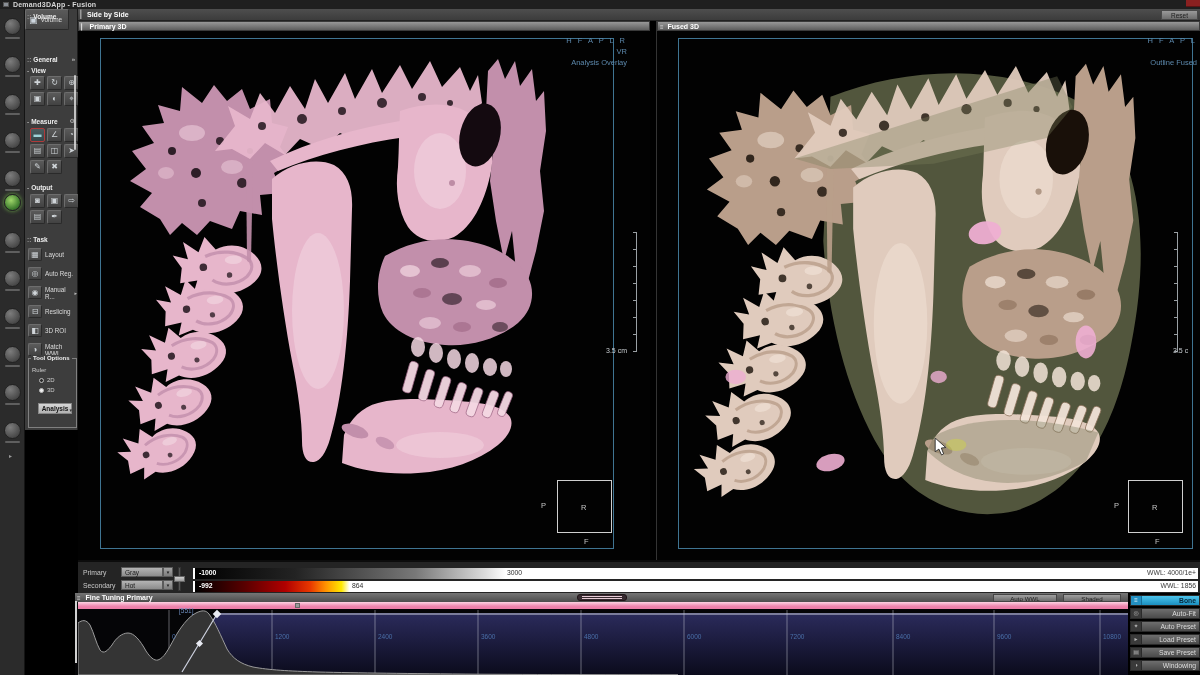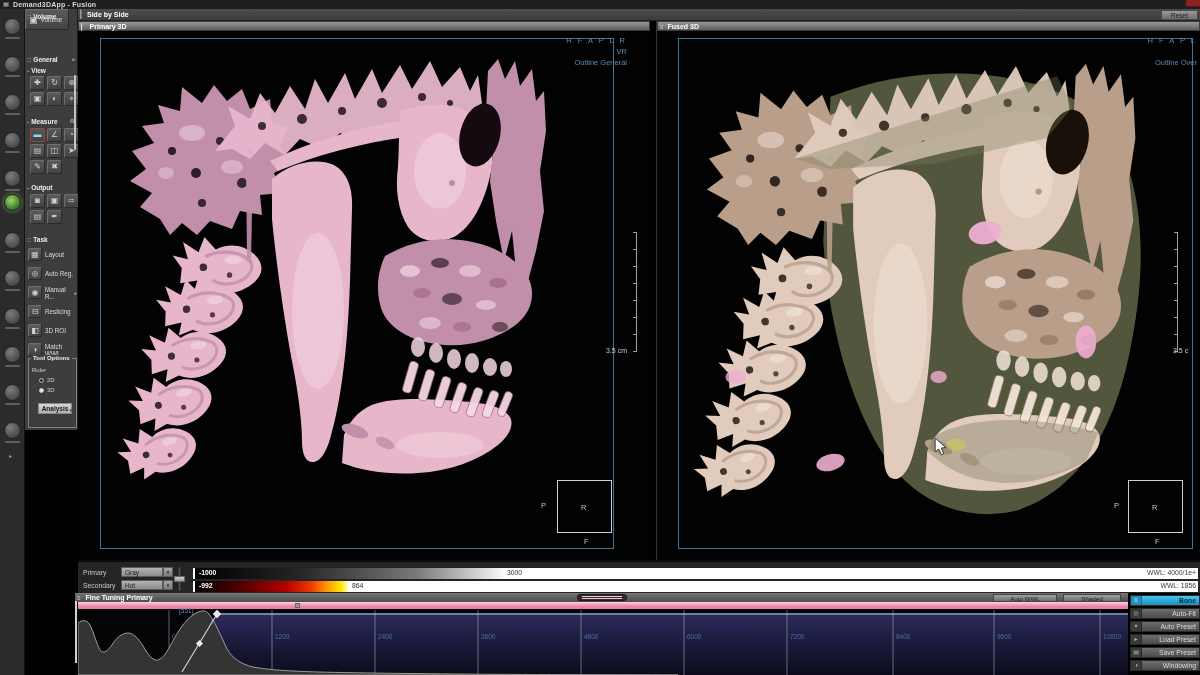--- a/index.html
+++ b/index.html
@@ -340,21 +340,21 @@
     <span>Primary 3D</span>
   </div>
   <div class="abs vp-body" style="left:78px;top:31px;width:572px;height:529px">
     <div class="vrect" style="left:22px;top:7px;width:514px;height:511px"></div>
     <svg class="abs" style="left:22px;top:0;width:460px;height:500px;--bone:#e7b6cb;--boneL:#f4d8e3;--boneD:#c violet" viewBox="0 0 460 500">
       <g style="--bone:#e7b6cb;--boneL:#f4d8e3;--boneD:#c violet"></g>
       <use href="#skull" style="--bone:#e7b6cb;--boneL:#f4d8e3;--boneD:#c28fab;--detail:#9c6583;--hole:#140a10"></use>
     </svg>
     <div class="overlay-txt" style="right:23px;top:4px;letter-spacing:2px">H F A P L R</div>
     <div class="overlay-txt" style="right:23px;top:15px">VR</div>
-    <div class="overlay-txt" style="right:23px;top:26px">Outline General</div>
+    <div class="overlay-txt" style="right:23px;top:26px">Analysis Overlay</div>
     <div class="scale-bar" style="left:551px;top:201px;height:120px">
       <div class="line"></div>
       <div class="tick" style="top:0"></div>
         <div class="tick" style="top:17px"></div>
         <div class="tick" style="top:34px"></div>
       <div class="tick" style="top:51px"></div>
         <div class="tick" style="top:68px"></div>
         <div class="tick" style="top:85px"></div>
       <div class="tick" style="top:102px"></div>
         <div class="tick" style="top:119px"></div>
@@ -386,21 +386,21 @@
         <ellipse cx="300" cy="192" rx="16" ry="11" transform="rotate(-10 300 192)" style="fill:#eeaed2;opacity:.95"></ellipse>
         <ellipse cx="398" cy="298" rx="10" ry="16" style="fill:#eeaed2;opacity:.9"></ellipse>
         <ellipse cx="150" cy="415" rx="14" ry="8" transform="rotate(-15 150 415)" style="fill:#eeaed2;opacity:.9"></ellipse>
         <ellipse cx="255" cy="332" rx="8" ry="6" style="fill:#eeaed2;opacity:.8"></ellipse>
         <ellipse cx="58" cy="332" rx="10" ry="7" style="fill:#eeaed2;opacity:.8"></ellipse>
 
         <ellipse cx="272" cy="398" rx="10" ry="6" style="fill:#cdd24a;opacity:.5"></ellipse>
       </g>
     </svg>
     <div class="overlay-txt" style="right:3px;top:4px;letter-spacing:2px">H F A P L</div>
-    <div class="overlay-txt" style="right:3px;top:26px">Outline Over</div>
+    <div class="overlay-txt" style="right:3px;top:26px">Outline Fused</div>
     <div class="scale-bar" style="left:513px;top:201px;height:120px">
       <div class="line"></div>
       <div class="tick" style="top:0"></div>
         <div class="tick" style="top:17px"></div>
         <div class="tick" style="top:34px"></div>
       <div class="tick" style="top:51px"></div>
         <div class="tick" style="top:68px"></div>
         <div class="tick" style="top:85px"></div>
       <div class="tick" style="top:102px"></div>
         <div class="tick" style="top:119px"></div>

